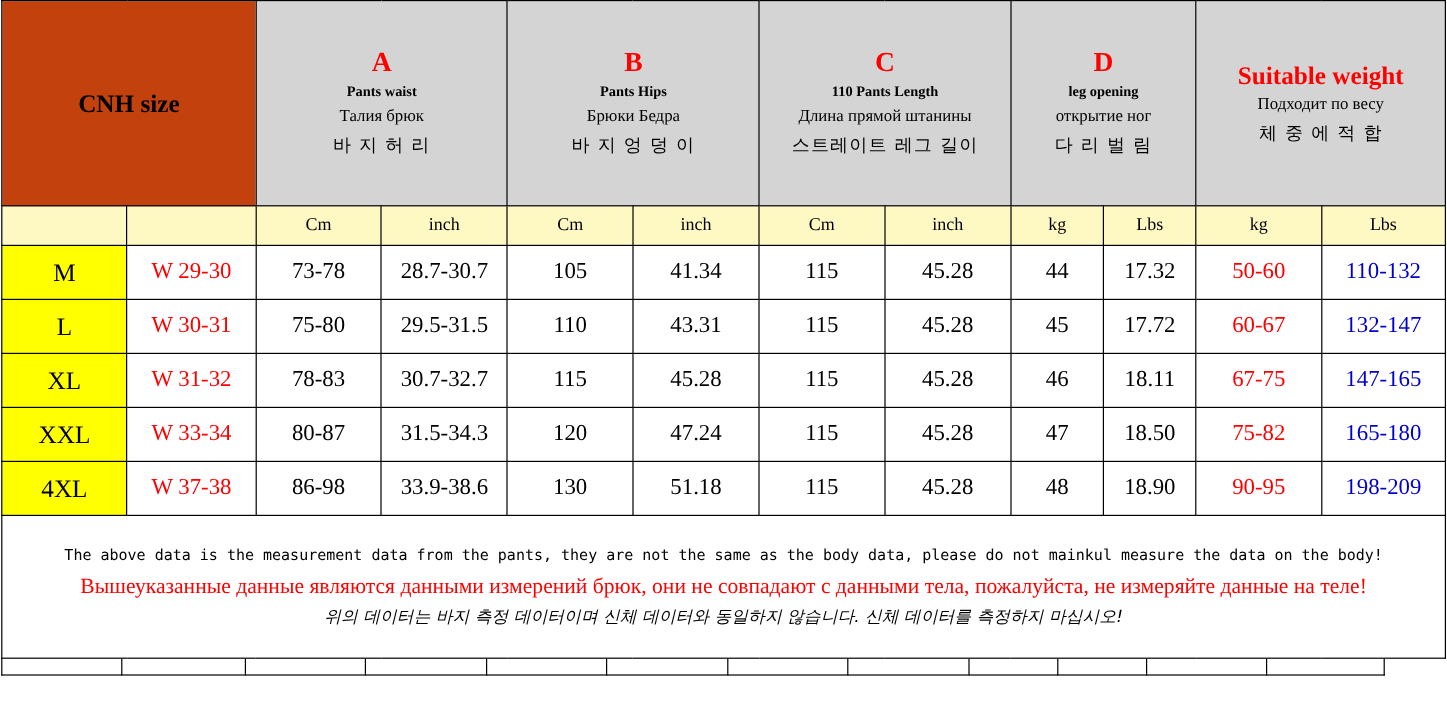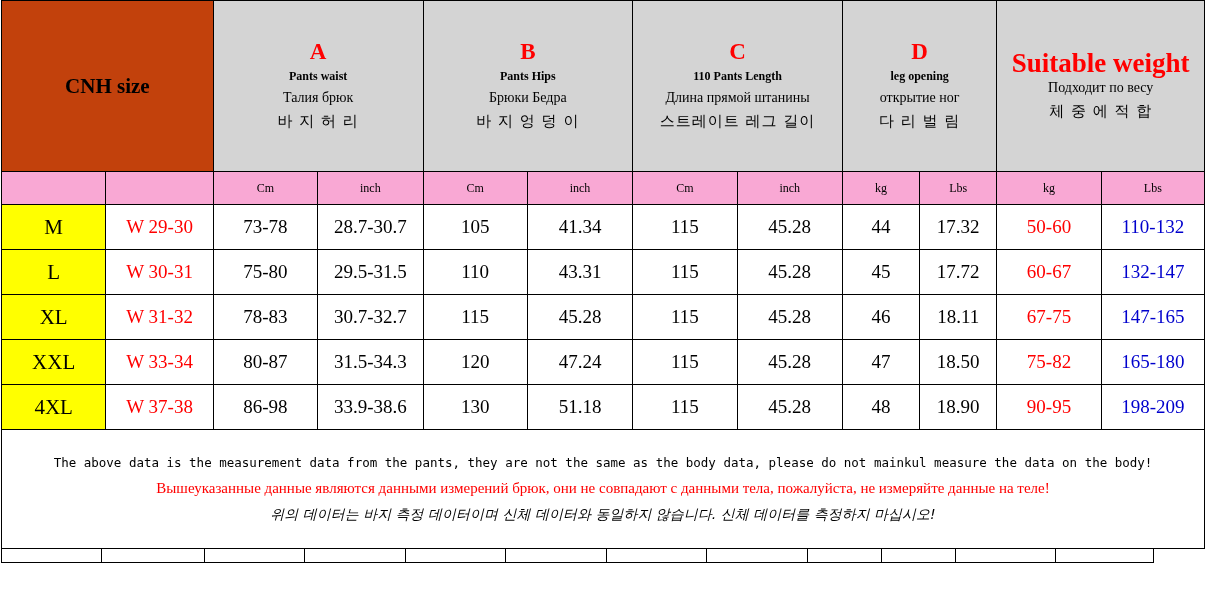--- a/index.html
+++ b/index.html
@@ -71,30 +71,30 @@
   }
   .cnh-title {
     font-weight: bold;
     font-size: 21px;
     font-family: "Liberation Serif", serif;
     color: #000000;
   }
   .suitable-title {
     color: #ff0000;
     font-weight: bold;
-    font-size: 27px;
+    font-size: 21px;
     line-height: 28px;
     font-family: "Liberation Serif", serif;
   }
 
   
   .unit-cell {
-    background: #f9a8d4;
+    background: #fef9c3;
     height: 32px;
-    font-size: 12px;
+    font-size: 15px;
     font-family: "Liberation Serif", serif;
     color: #000000;
   }
 
   
   .data-row td {
     height: 44px;
     font-size: 19px;
     font-family: "Liberation Serif", serif;
     color: #000000;
@@ -128,21 +128,21 @@
   }
   .note-en {
     font-family: "DejaVu Sans Mono", monospace;
     font-size: 12.5px;
     color: #000000;
     line-height: 24px;
     letter-spacing: 0px;
   }
   .note-ru {
     font-family: "Liberation Serif", serif;
-    font-size: 15px;
+    font-size: 18px;
     color: #ff0000;
     line-height: 26px;
   }
   .note-ko {
     font-family: "DejaVu Sans", sans-serif;
     font-size: 14px;
     color: #000000;
     line-height: 26px;
     font-style: italic;
   }

